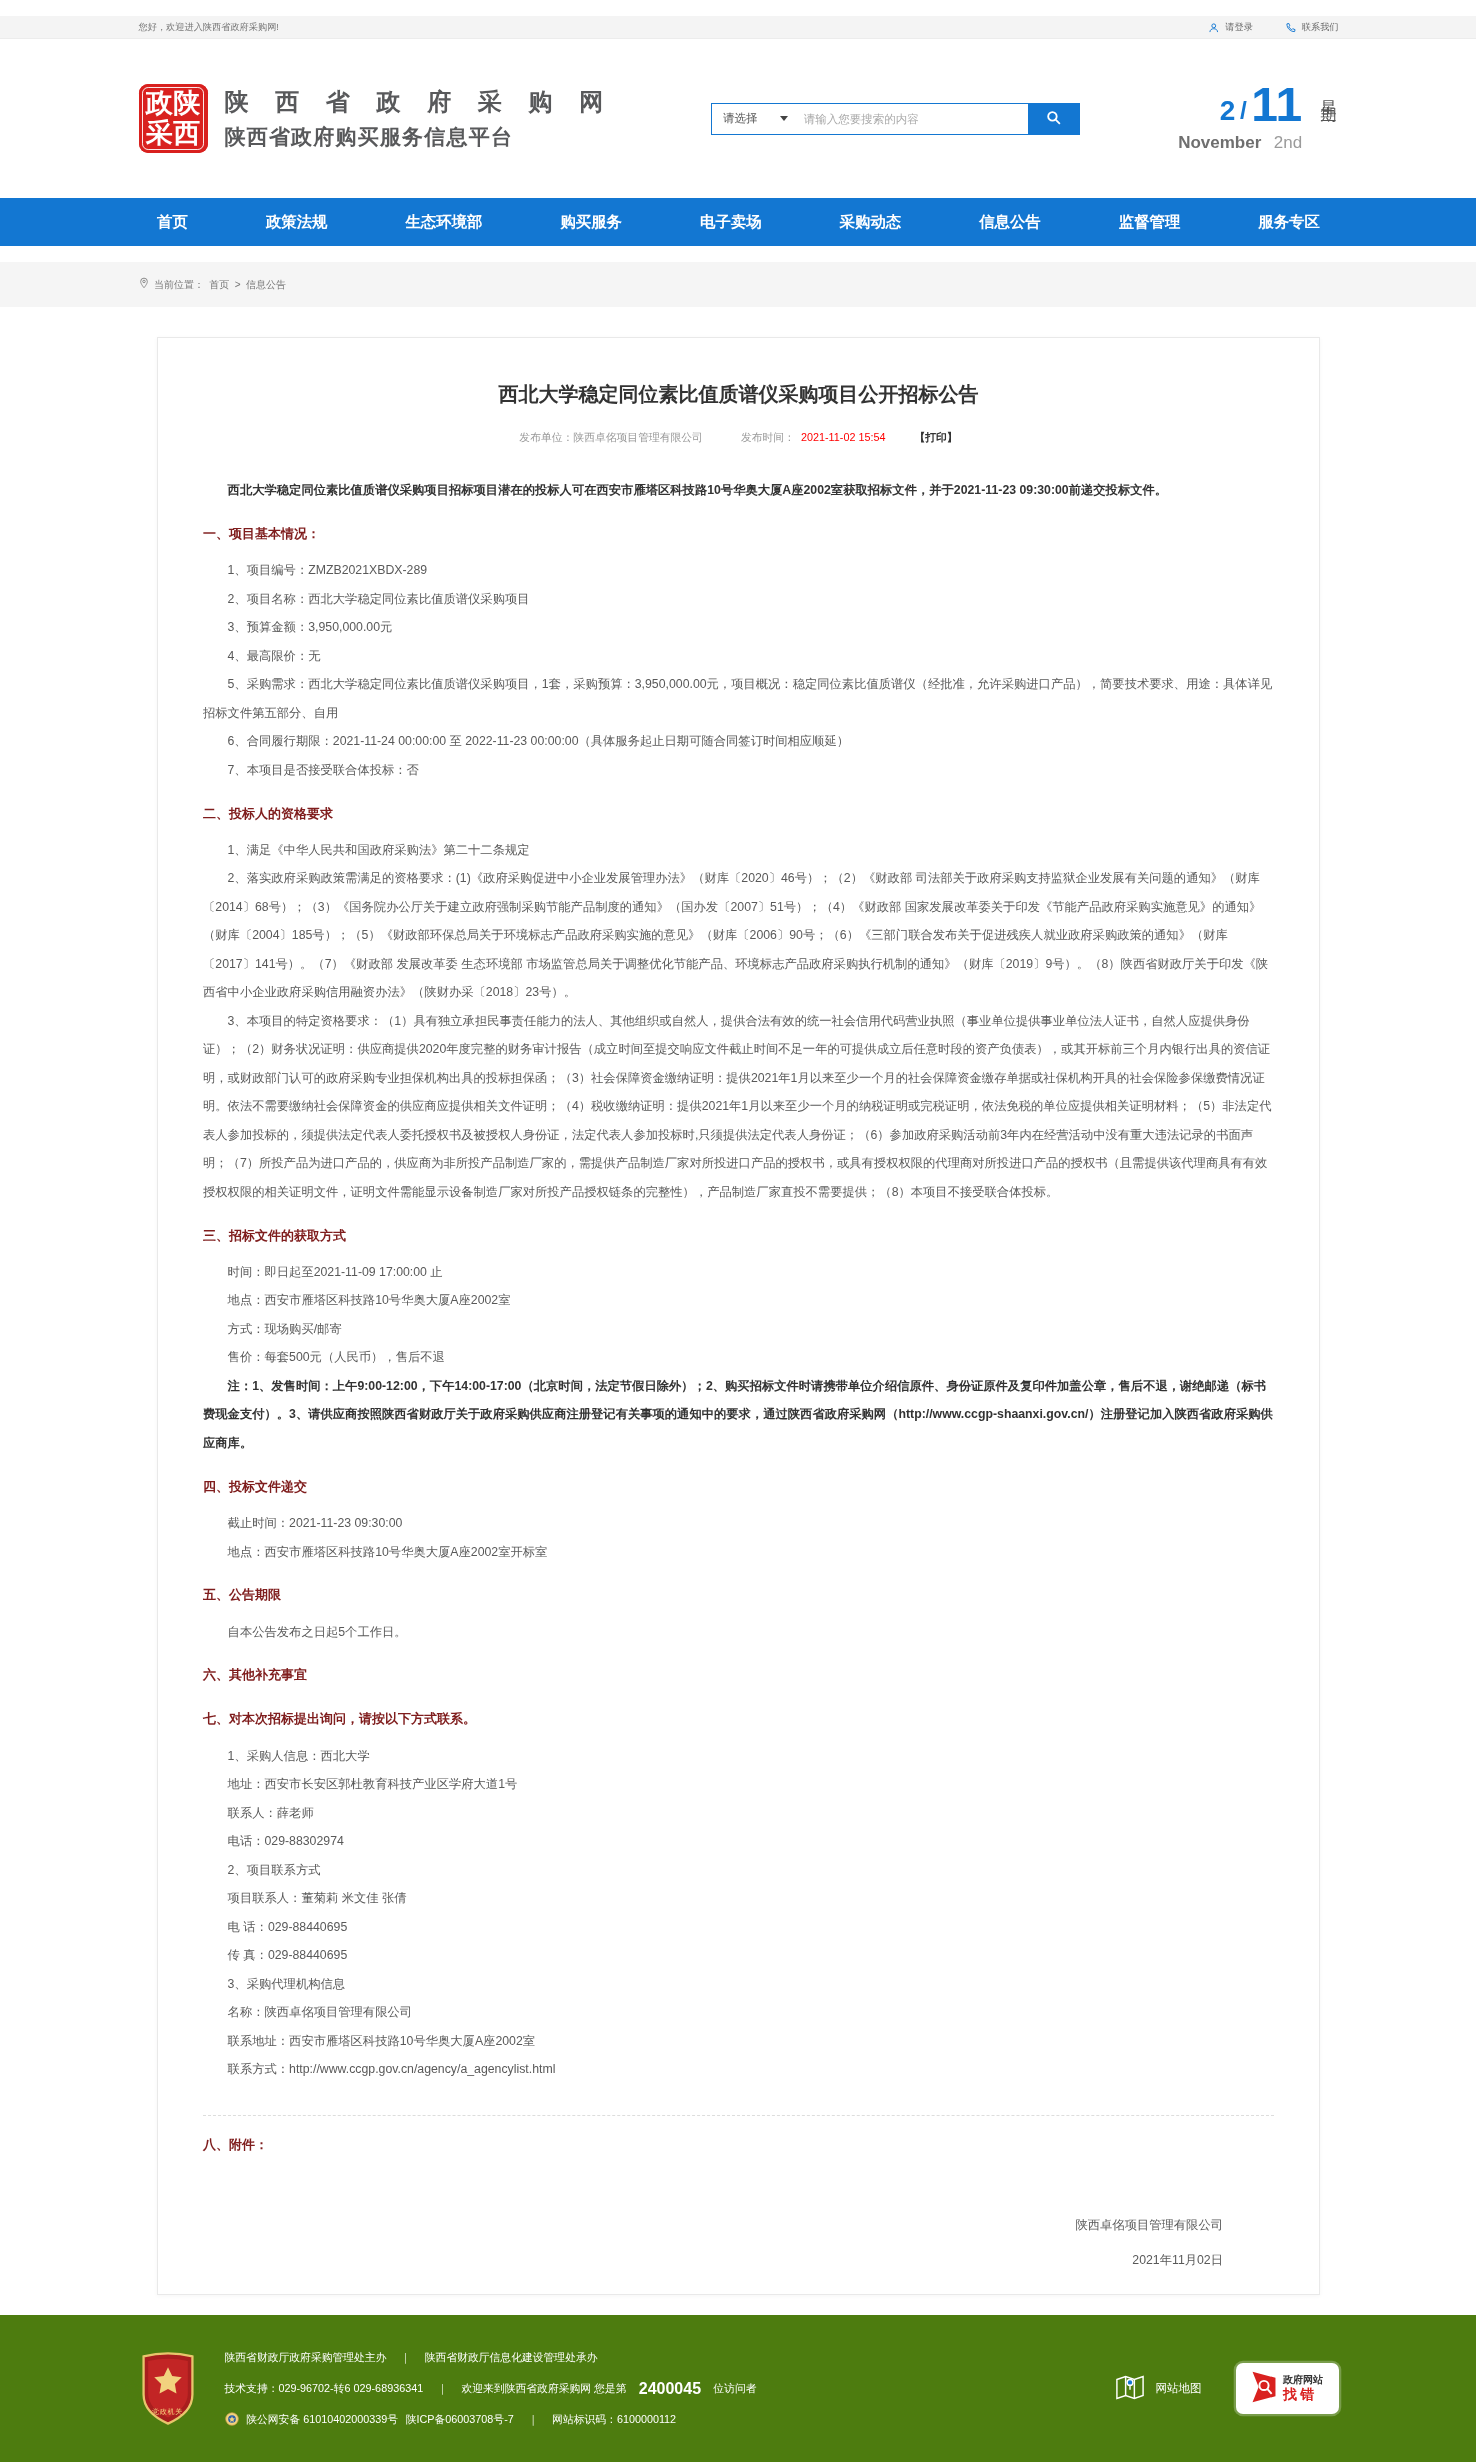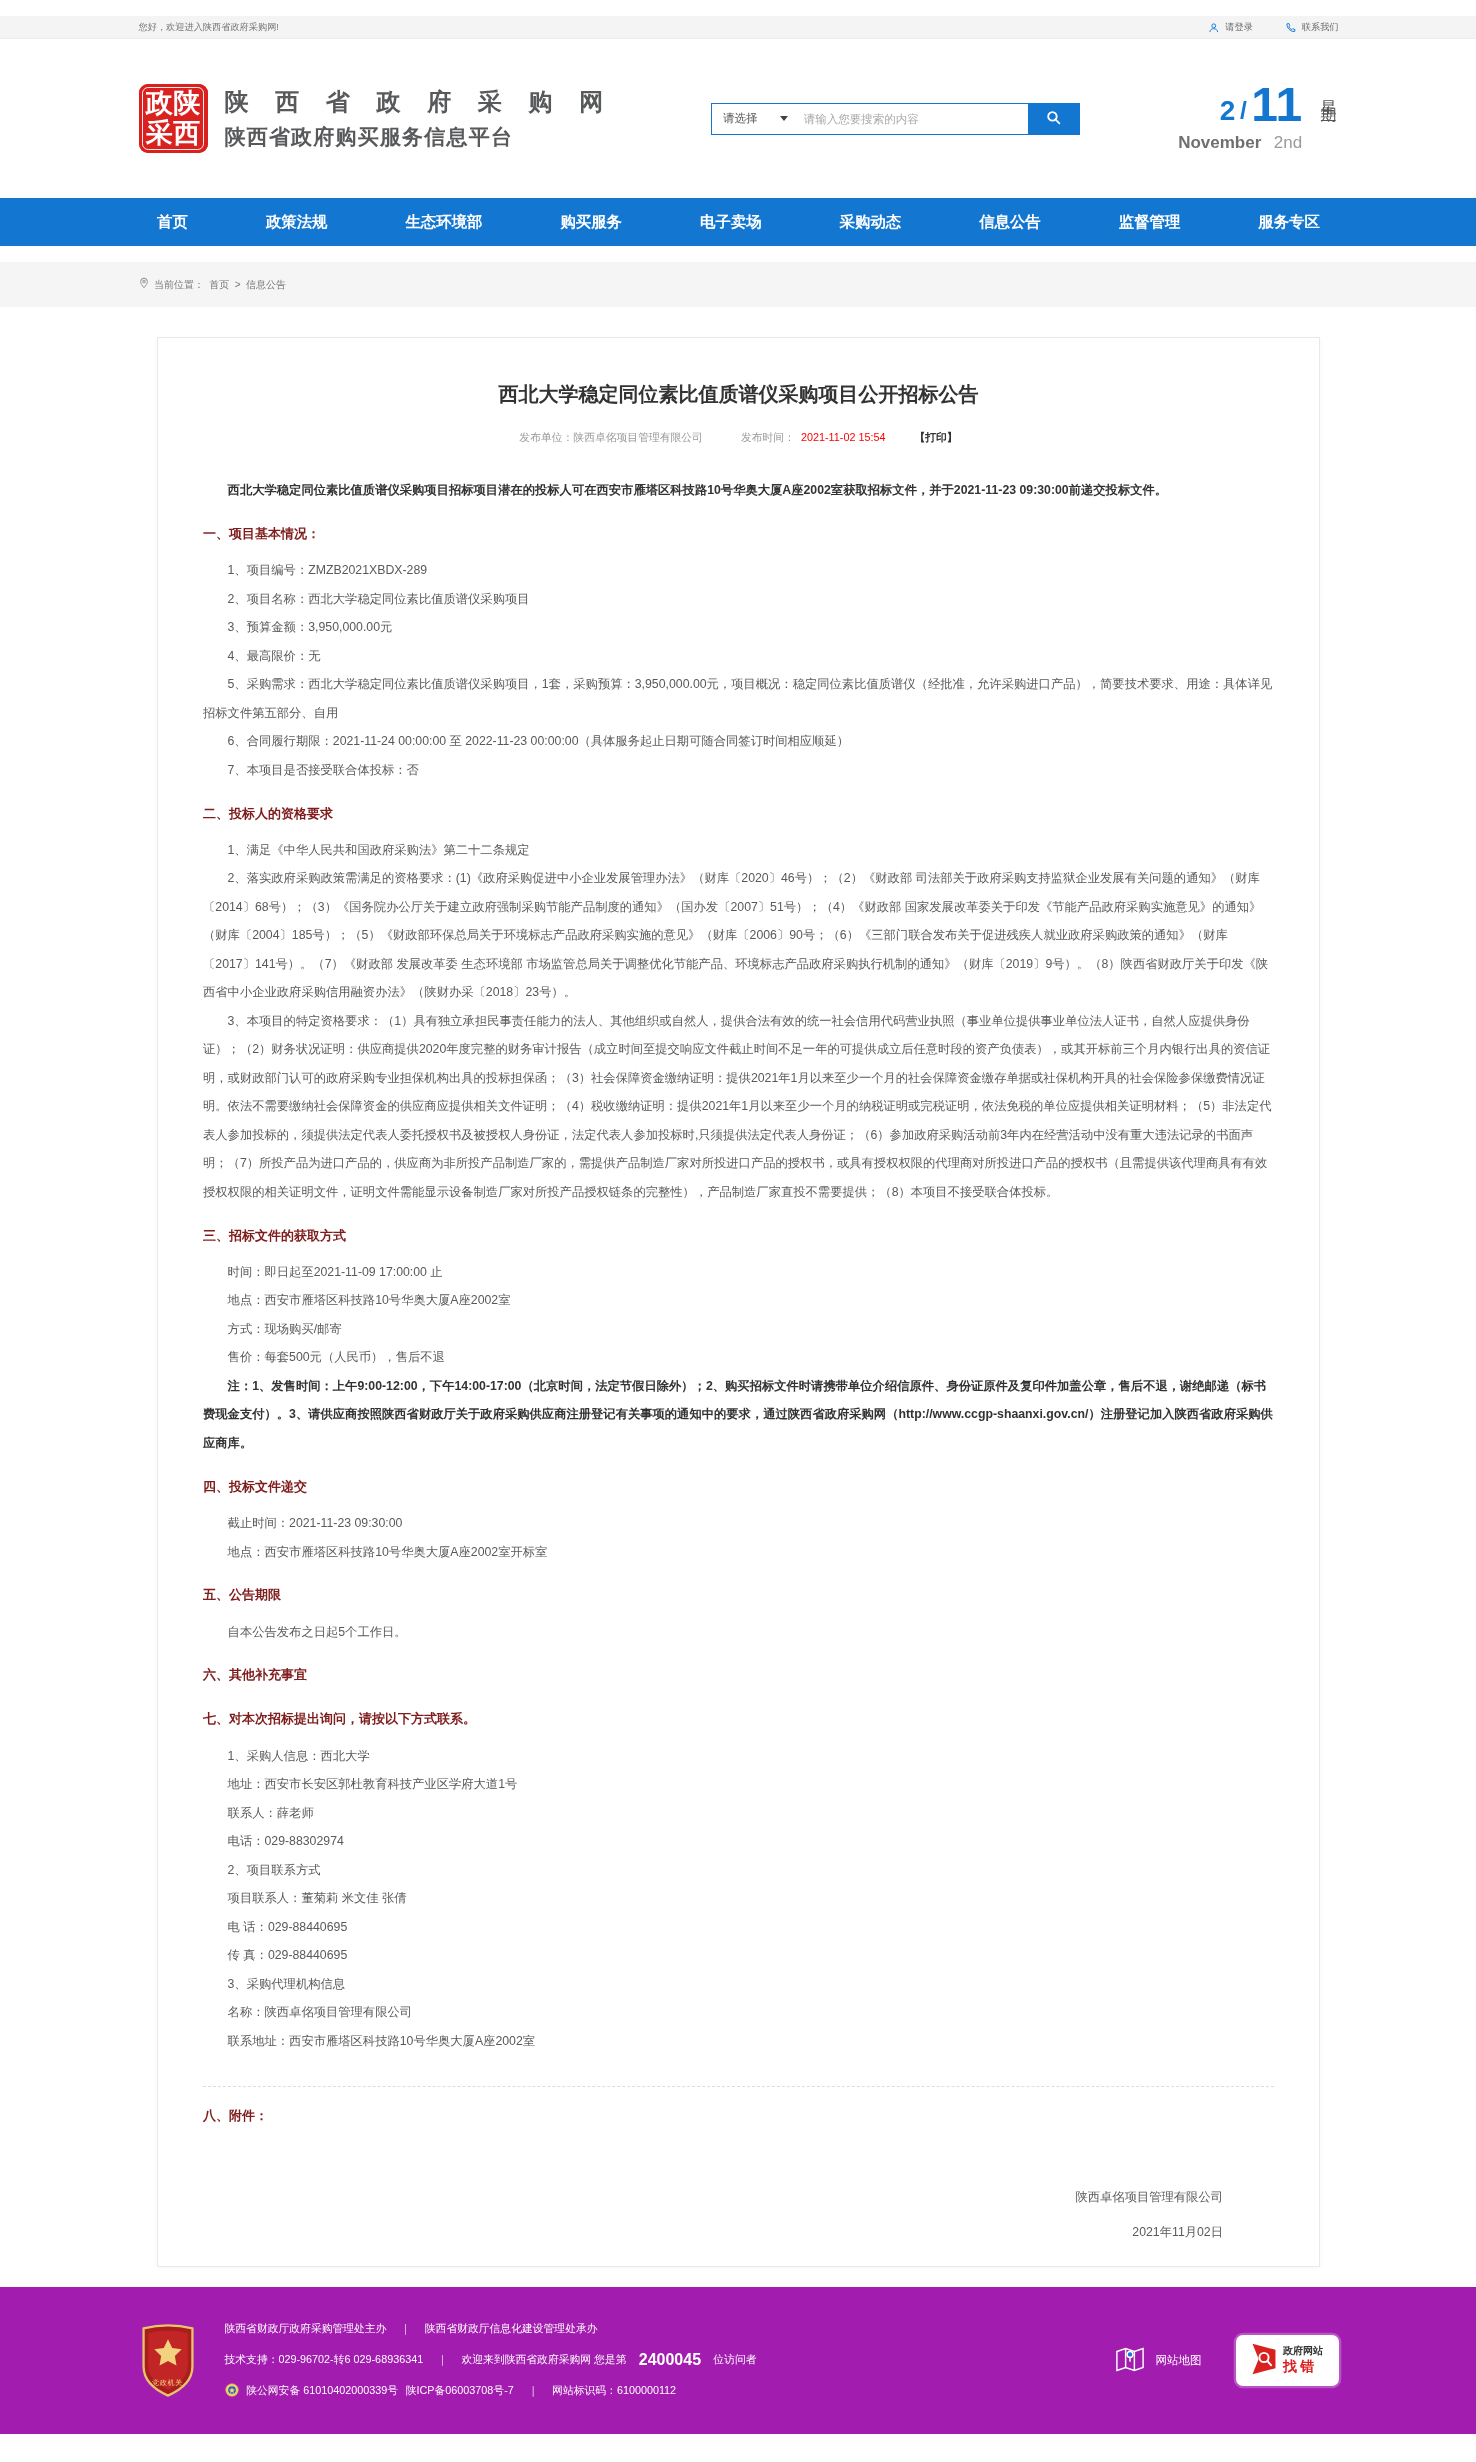--- a/index.html
+++ b/index.html
@@ -66,21 +66,21 @@
   .article-body { font-size:12.3px; color:#595959; line-height:28.5px; }
   .article-body p { margin:0; }
   p.intro { font-weight:bold; color:#333; text-indent:2em; margin:0 0 12.3px 0; }
   h2.sec { font-size:13px; font-weight:bold; color:#7f1d1d; margin:15.4px 0 7.7px 0; line-height:28.5px; }
   p.item { text-indent:2em; }
   p.item.bold { font-weight:bold; color:#333; }
   .divider { border-top:0.8px dashed #ddd; margin:31px 0 15.4px 0; }
   .signoff { text-align:right; color:#595959; font-size:12.3px; line-height:35px; margin-top:49px; padding-right:51px; }
 
   
-  .footer { background:#a21caf; height:147px; color:#fff; }
+  .footer { background:#4d7c0f; height:147px; color:#fff; }
   .footer .inner { height:147px; display:flex; align-items:center; gap:28px; }
   .emblem { width:58px; height:77px; position:relative; flex:none; }
   .emblem-text { position:absolute; bottom:10.8px; left:0; right:0; text-align:center;
                  font-size:7px; color:#f5d77f; letter-spacing:0.8px; }
   .footer-text { flex:1; font-size:10.8px; }
   .footer-line { height:31px; display:flex; align-items:center; gap:7.7px; white-space:nowrap; }
   .f-sep { margin:0 6.2px; opacity:.9; }
   .count { font-size:16px; font-weight:bold; margin:0 4.6px; }
   .footer-right { display:flex; align-items:center; gap:34px; flex:none; margin-left:15.4px; }
   .sitemap { display:flex; align-items:center; gap:9.2px; font-size:11.5px; cursor:pointer; }
@@ -237,20 +237,21 @@
       <p class="item">地址：西安市长安区郭杜教育科技产业区学府大道1号</p>
       <p class="item">联系人：薛老师</p>
       <p class="item">电话：029-88302974</p>
       <p class="item">2、项目联系方式</p>
       <p class="item">项目联系人：董菊莉 米文佳 张倩</p>
       <p class="item">电 话：029-88440695</p>
       <p class="item">传 真：029-88440695</p>
       <p class="item">3、采购代理机构信息</p>
       <p class="item">名称：陕西卓佲项目管理有限公司</p>
       <p class="item">联系地址：西安市雁塔区科技路10号华奥大厦A座2002室</p>
+      <p class="item">联系方式：http://www.ccgp.gov.cn/agency/a_agencylist.html</p>
       <div class="divider"></div>
       <h2 class="sec">八、附件：</h2>
     </div>
 
   <div class="signoff">
     <div>陕西卓佲项目管理有限公司</div>
     <div>2021年11月02日</div>
   </div>
 </div>
 

